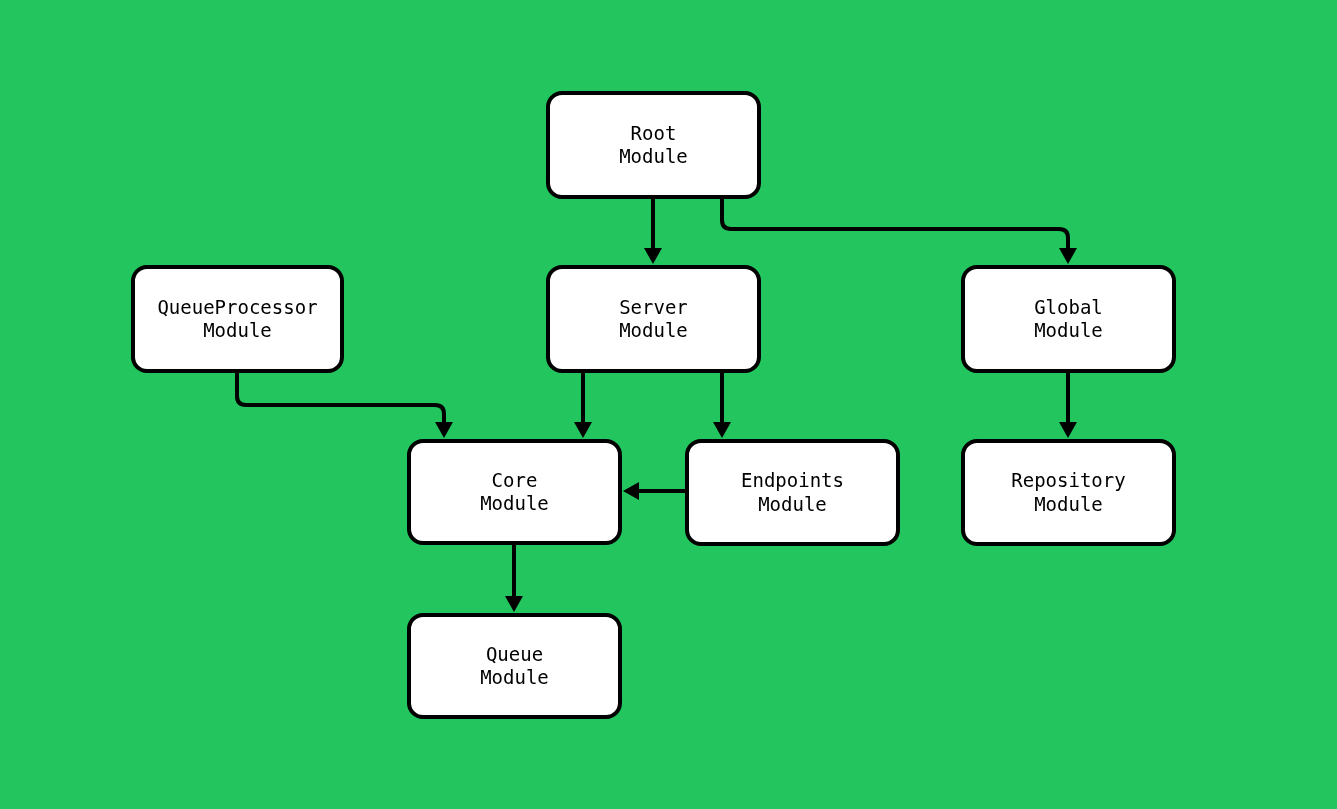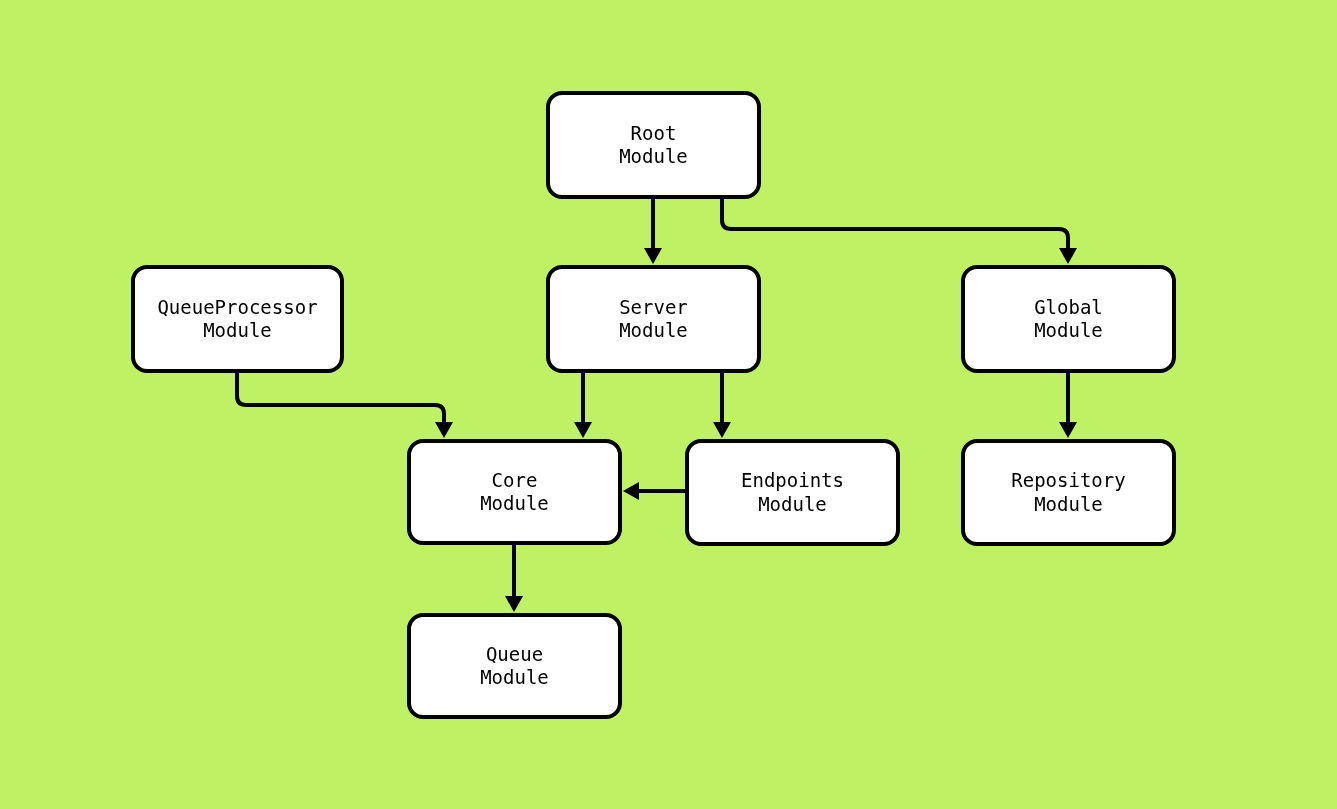--- a/index.html
+++ b/index.html
@@ -4,21 +4,21 @@
 <style>
   html, body {
     margin: 0;
     padding: 0;
     background: #ffffff;
   }
   #diagram-root {
     position: relative;
     width: 1337px;
     height: 809px;
-    background: #bef264;
+    background: #22c55e;
     overflow: hidden;
     font-family: "DejaVu Sans Mono", "Liberation Mono", monospace;
   }
   svg#diagram-canvas {
     display: block;
     width: 1337px;
     height: 809px;
   }
   .node-rect {
     fill: #ffffff;

